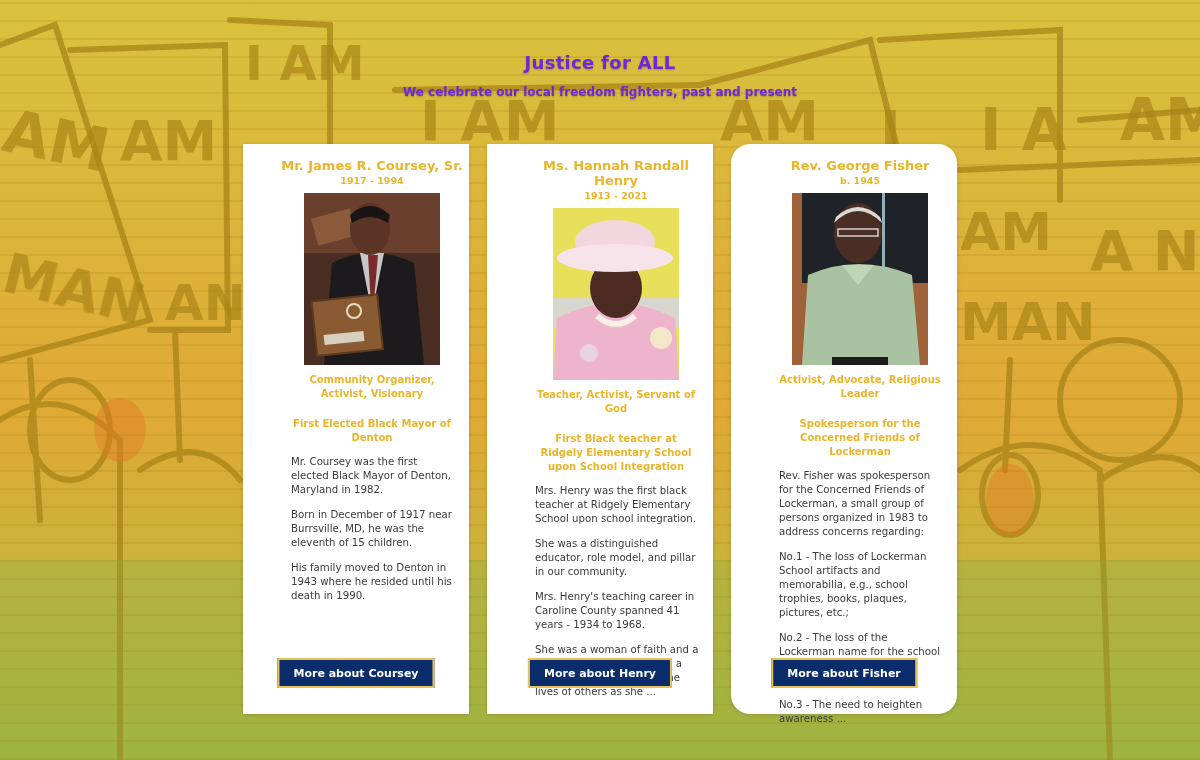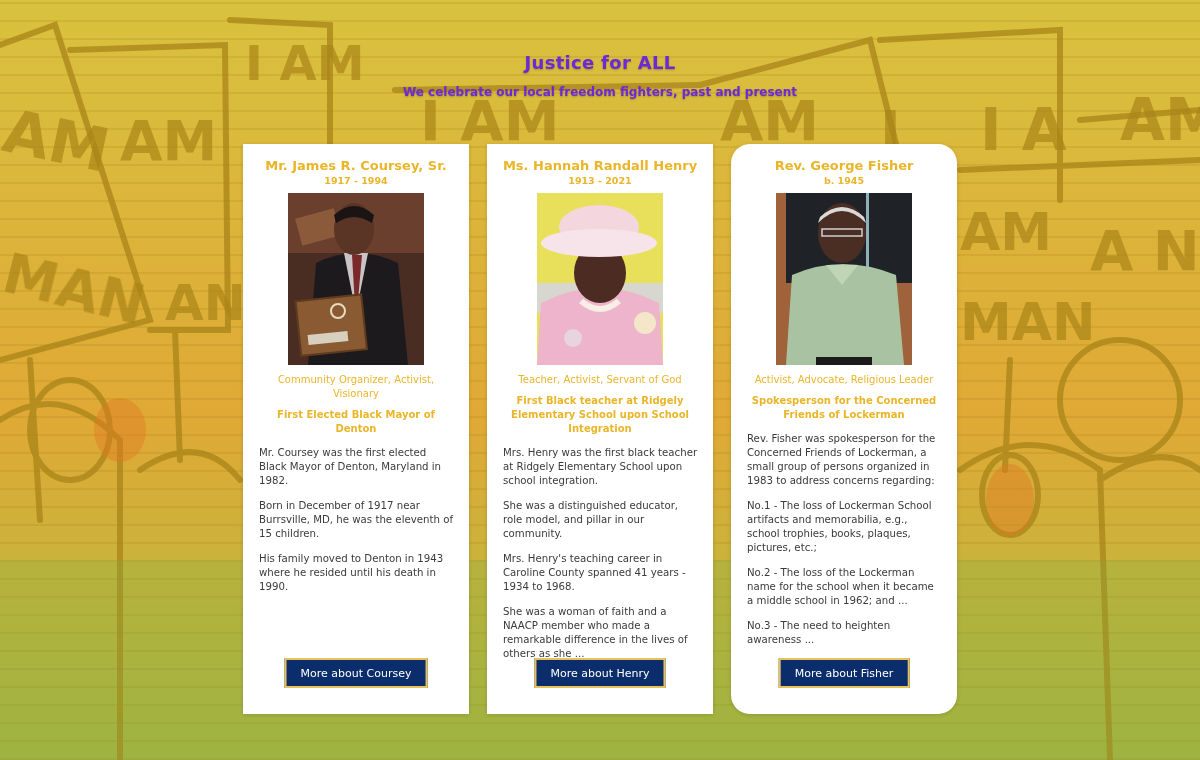--- a/index.html
+++ b/index.html
@@ -26,44 +26,45 @@
       text-shadow: 0 1px 2px rgba(0,0,0,0.25);
     }
     .header p {
       margin-top: 12px; font-size: 12px; font-weight: bold;
       text-shadow: 0 1px 2px rgba(0,0,0,0.25);
     }
     .card {
       position: absolute; top: 144px; width: 226px; height: 570px;
       background: #fff; box-shadow: 0 1px 4px rgba(0,0,0,0.15);
       text-align: center;
+      padding-left: 32px;
     }
     .card .name {
       margin-top: 14px; color: #eab529; font-weight: bold; font-size: 13px;
     }
     .card .dates {
       margin-top: 2px; color: #eab529; font-size: 9.5px; font-weight: bold;
     }
     .card .photo {
       display: block; margin: 7px auto 0; height: 172px; position: relative; overflow: hidden;
     }
     .card .roles {
-      margin: 8px 14px 7px; color: #eab529; font-size: 10px; font-weight: normal; line-height: 14px;
+      margin: 8px 14px 16px; color: #eab529; font-size: 10px; font-weight: bold; line-height: 14px;
     }
     .card .highlight {
       margin: 6px 14px 0; color: #eab529; font-size: 10px; font-weight: bold; line-height: 14px;
     }
     .card .body { text-align: left; margin: 10px 14px 0 16px; }
     .card .body p {
       color: #3a3a3a; font-size: 10.2px; line-height: 14px; margin-bottom: 11px;
     }
     .card .btn {
       position: absolute; left: 50%; transform: translateX(-50%); top: 514px;
       background: #0c2d6b; color: #fff; border: 2px solid #e7c25a;
-      font-family: "DejaVu Sans", sans-serif; font-weight: normal; font-size: 11px;
+      font-family: "DejaVu Sans", sans-serif; font-weight: bold; font-size: 11px;
       height: 30px; padding: 0 14px; white-space: nowrap; cursor: pointer;
     }
   </style>
 </head>
 <body>
 
 <div class="bg">
   <svg width="1200" height="760" viewBox="0 0 1200 760">
     <g fill="none" stroke="#a98418" stroke-width="6" stroke-linecap="round" opacity="0.75">
 

